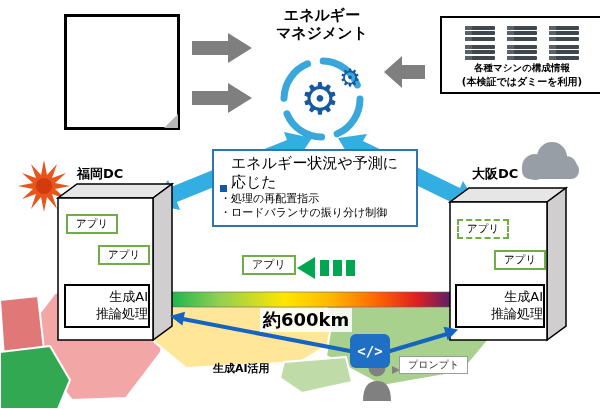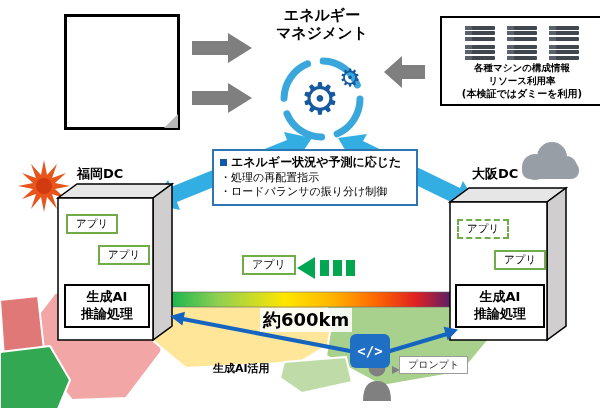--- a/index.html
+++ b/index.html
@@ -22,41 +22,41 @@
                  background:#fff;box-sizing:border-box;padding:5px 2px 4px;}
   .rack-row{display:flex;justify-content:center;gap:12px;margin:1px 0;}
   .rack i{display:block;width:30px;height:4px;background:#41474f;margin:1.5px 0;border-radius:1px;
           box-shadow:inset 7px 0 0 #5a616b;}
   .t-line{font-size:9.5px;font-weight:bold;text-align:center;line-height:1.32;}
   .t-line.small{font-size:10px;}
 
   
   .control-box{position:absolute;left:212px;top:149px;width:206px;border:2px solid #2e75b6;
                background:#fff;box-sizing:border-box;padding:3px 6px 4px;}
-  .cb-title{font-size:12px;font-weight:bold;display:flex;align-items:center;gap:4px;}
+  .cb-title{font-size:15px;font-weight:normal;display:flex;align-items:flex-end;gap:4px;}
   .sq{width:7px;height:7px;background:#1258a8;display:inline-block;flex:0 0 auto;}
   .cb-item{font-size:11px;font-weight:400;line-height:1.3;}
 
   
   .dc-label{position:absolute;font-size:13px;font-weight:bold;background:rgba(255,255,255,.8);padding:0 2px;}
   .dc-label.f{left:75px;top:165px;}
   .dc-label.o{left:470px;top:165px;}
 
   
   .app-box{position:absolute;border:2px solid #70ad47;background:#fff;font-size:10.5px;
            padding:1px 8px;line-height:1.3;}
   .fa1{left:66px;top:214px;}
   .fa2{left:98px;top:245px;}
   .oa1{left:457px;top:219px;border-style:dashed;}
   .oa2{left:494px;top:250px;}
   .mig{left:242px;top:255px;font-size:11px;}
 
   
-  .engine-box{position:absolute;border:2.5px solid #000;background:#fff;font-weight:bold;
-              font-size:13px;text-align:center;line-height:1.3;padding:3px 0;box-sizing:border-box;}
+  .engine-box{position:absolute;border:2.5px solid #000;background:#fff;font-weight:normal;
+              font-size:13px;text-align:right;line-height:1.3;padding:3px 0;box-sizing:border-box;}
   .fe{left:64px;top:284px;width:86px;}
   .oe{left:455px;top:284px;width:90px;}
   .engine-box span{display:block;}
 
   
   .distance{position:absolute;left:260px;top:308px;font-size:18px;font-weight:bold;
             background:rgba(255,255,255,.85);padding:0 3px;}
   .usage{position:absolute;left:213px;top:361px;font-size:11px;font-weight:600;}
   .prompt-box{position:absolute;left:399px;top:356px;border:1.5px solid #9b9b9b;background:#fff;
               font-size:10px;padding:1px 8px;color:#333;}
@@ -194,21 +194,20 @@
           <i></i>
           <i></i>
         </span>
       <span class="rack">
           <i></i>
           <i></i>
           <i></i>
         </span>
     </div>
     <div class="t-line">各種マシンの構成情報</div>
-    <div class="t-line">リソース利用率</div>
     <div class="t-line small">(本検証ではダミーを利用)</div>
   </div>
 
   <div class="control-box">
     <div class="cb-title">
       <span class="sq"></span>
       <span>エネルギー状況や予測に応じた</span>
     </div>
     <div class="cb-item">・処理の再配置指示</div>
     <div class="cb-item">・ロードバランサの振り分け制御</div>

